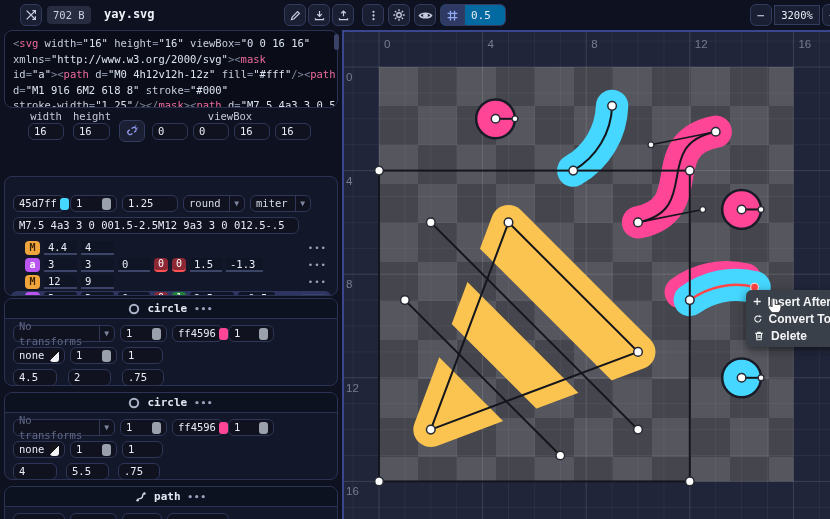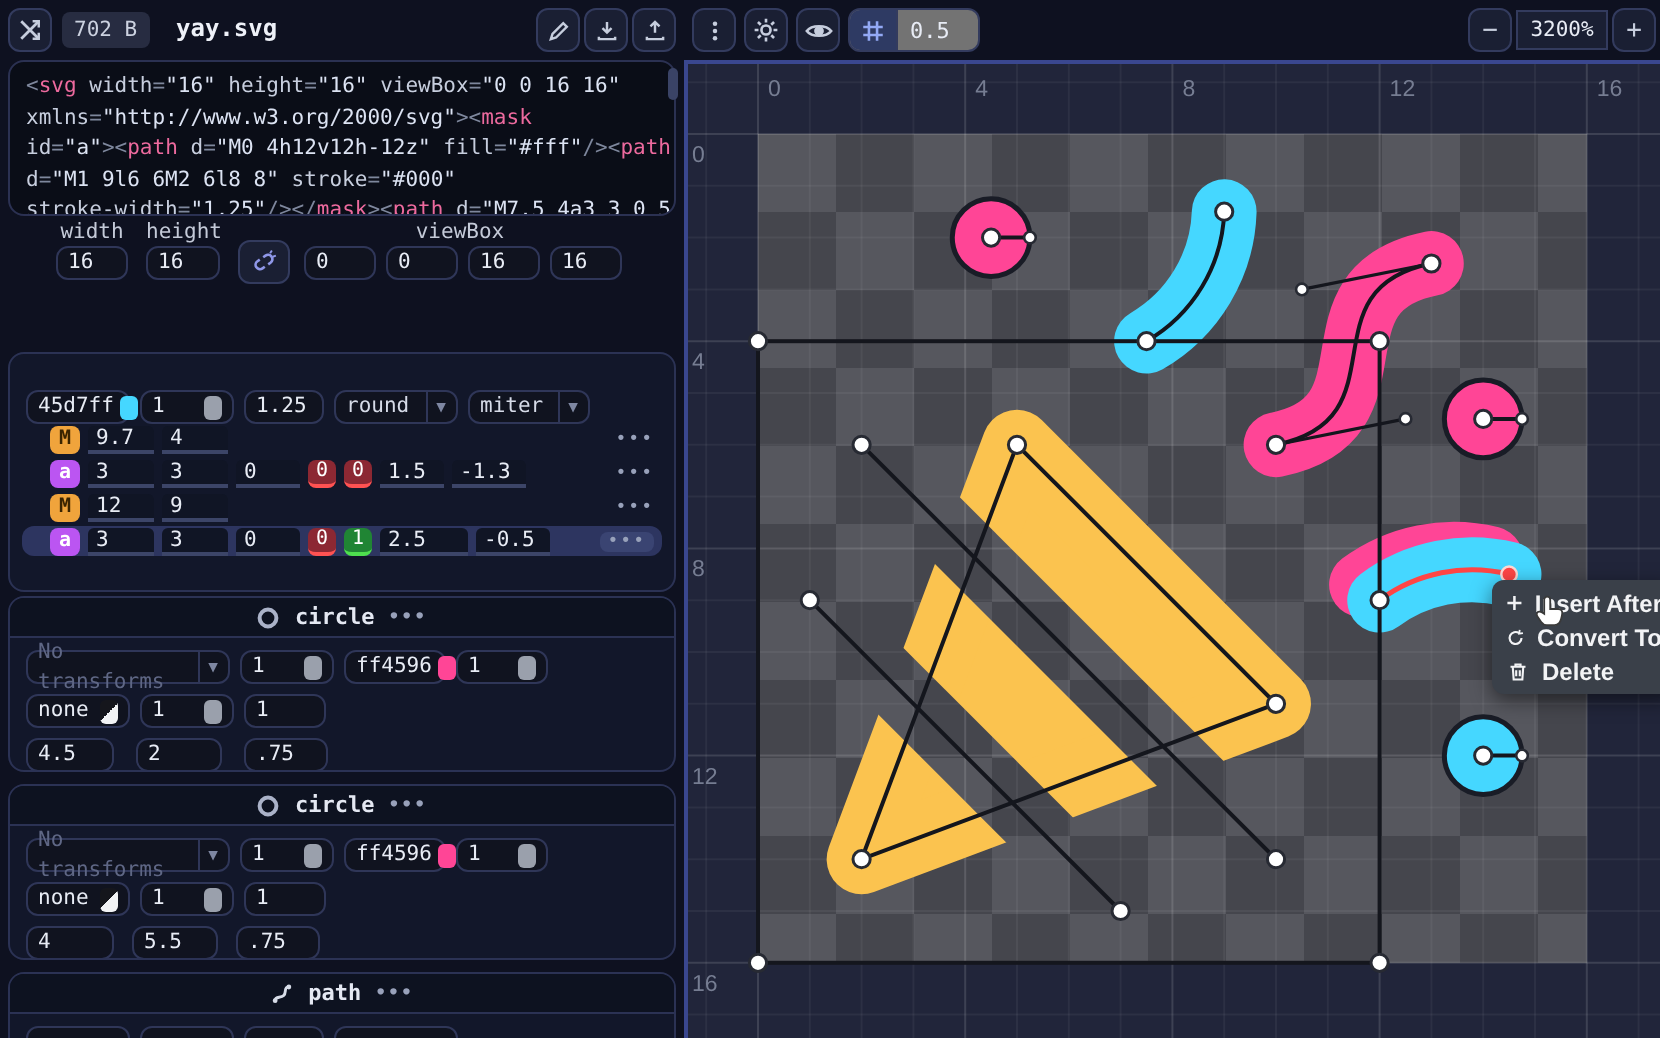--- a/index.html
+++ b/index.html
@@ -1,31 +1,31 @@
 <!DOCTYPE html>
 <html><head>
 <meta charset="utf-8">
 <style>
   * { margin:0; padding:0; box-sizing:border-box; }
   html,body { width:830px; height:519px; overflow:hidden; background:#0e1120;
               font-family:"DejaVu Sans Mono", monospace; }
   #app { position:relative; width:830px; height:519px; background:#0e1120; overflow:hidden; }
 
   
-  .topbar { position:absolute; left:0; top:0; width:776px; height:30px;padding-left:22px; }
+  .topbar { position:absolute; left:16px; top:0; width:776px; height:30px;padding-left:22px; }
   .tb-btn { position:absolute; top:4px; width:22px; height:22px; background:#1a1f33;
             border:1px solid #333b5e; border-radius:6px; display:flex; align-items:center;
             justify-content:center; color:#c6cddd; cursor:pointer; }
   .tb-btn svg { display:block; }
   .size-badge { position:absolute; left:31px; top:6px; height:18px; padding:0 6px;
                 background:#272c41; border-radius:4px; color:#ccd2e0; font-size:10.5px;
                 line-height:18px; }
   .filename { position:absolute; left:88px; top:7px; color:#eef1f8; font-size:12px; font-weight:bold; }
   .snap-group { position:absolute; left:424px; top:4px; height:22px; border:1px solid #333b5e;
-                border-radius:6px; display:flex; align-items:center; background:#737373; overflow:hidden; }
+                border-radius:6px; display:flex; align-items:center; background:#0369a1; overflow:hidden; }
   .snap-ico { width:24px; height:22px; background:#2e3a63; display:flex; align-items:center;
               justify-content:center; border-right:1px solid #333b5e; }
   .snap-val { width:40px; text-align:left; padding-left:6px; color:#e8ecf5; font-size:11px; }
   .zoom-pill { position:absolute; left:758px; top:5px; width:46px; height:20px; background:#1a1f33;
                border:1px solid #333b5e; border-radius:0; color:#e8ecf5; font-size:10.5px;
                text-align:center; line-height:18px; }
 
   
   .sidebar { position:absolute; left:0; top:30px; width:342px; height:489px; overflow:hidden; }
   .code-editor { position:absolute; left:4px; top:0; width:334px; height:78px; background:#0a0d17;
@@ -187,34 +187,35 @@
     <div class="panel" style="top:146px;height:120px">
       <div style="display:flex;gap:5px;margin:18px 6px 0 8px">
         <div class="inp" style="width:52px">
           <span>45d7ff</span>
           <span class="swatch" style="background:#45d7ff"></span>
         </div>
         <div class="inp" style="width:47px">
           <span>1</span>
           <span class="swatch" style="background:#9aa0ac"></span>
         </div>
-        <div class="inp" style="width:40px">1.25</div>
+        <div class="inp" style="width:56px">1.25</div>
         <div class="inp sel" style="width:62px">
           <span>round</span>
             <span class="arrow">▼</span>
         </div>
         <div class="inp sel" style="width:61px">
           <span>miter</span>
             <span class="arrow">▼</span>
         </div>
       </div>
+      <div class="inp" style="margin:5px 6px 6px 8px;width:286px">M7.5 4a3 3 0 001.5-2.5M12 9a3 3 0 012.5-.5</div>
 
       <div class="cmd-row">
         <span class="badge M">M</span>
-        <span class="cell" style="width:33px">9.7</span>
+        <span class="cell" style="width:33px">4.4</span>
         <span class="cell" style="width:33px">4</span>
         <span class="dots row-dots">•••</span>
       </div>
       <div class="cmd-row">
         <span class="badge a">a</span>
         <span class="cell" style="width:33px">3</span>
         <span class="cell" style="width:33px">3</span>
         <span class="cell" style="width:32px">0</span>
         <span class="flag red">0</span>
         <span class="flag red">0</span>

